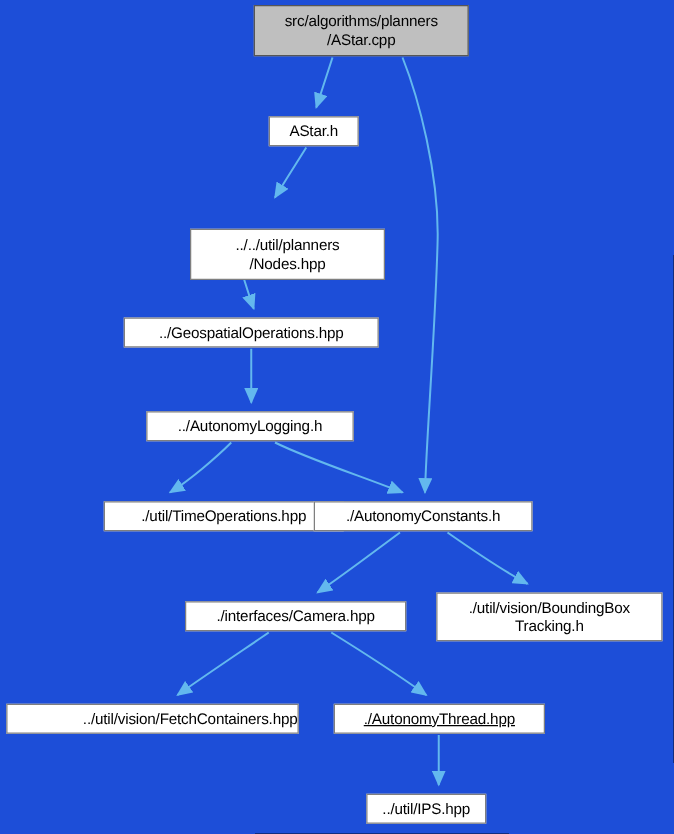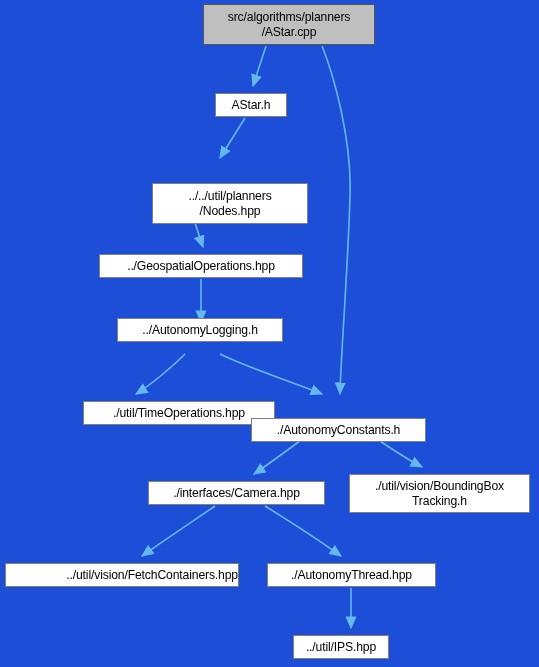--- a/index.html
+++ b/index.html
@@ -75,24 +75,24 @@
       </g>
   </svg>
 
   <div id="nodes-group">
       <div class="node root" style="left: 203px; top: 4px; width: 172px; height: 41px;"><span class="node-label">src/algorithms/planners
 /AStar.cpp</span></div>
       <div class="node" style="left: 215px; top: 93px; width: 72px; height: 24px;"><span class="node-label">AStar.h</span></div>
       <div class="node" style="left: 152px; top: 153px; width: 156px; height: 41px; margin-top: 30px;"><span class="node-label">../../util/planners
 /Nodes.hpp</span></div>
       <div class="node" style="left: 99px; top: 254px; width: 204px; height: 24px; justify-content: center;"><span class="node-label">../GeospatialOperations.hpp</span></div>
-      <div class="node" style="left: 117px; top: 318px; width: 166px; height: 24px;"><span class="node-label">../AutonomyLogging.h</span></div>
+      <div class="node" style="left: 117px; top: 329px; width: 166px; height: 24px;"><span class="node-label">../AutonomyLogging.h</span></div>
       <div class="node" style="left: 39px; top: 401px; width: 192px; height: 24px; margin-left: 44px;"><span class="node-label">./util/TimeOperations.hpp</span></div>
-      <div class="node" style="left: 251px; top: 401px; width: 175px; height: 24px; margin-top: 17px;"><span class="node-label">./AutonomyConstants.h</span></div>
+      <div class="node" style="left: 251px; top: 401px; width: 175px; height: 24px;"><span class="node-label">./AutonomyConstants.h</span></div>
       <div class="node" style="left: 148px; top: 481px; width: 177px; height: 24px;"><span class="node-label">./interfaces/Camera.hpp</span></div>
       <div class="node" style="left: 349px; top: 474px; width: 181px; height: 39px;"><span class="node-label">./util/vision/BoundingBox
 Tracking.h</span></div>
       <div class="node" style="left: 5px; top: 563px; width: 234px; height: 24px; text-align: right;"><span class="node-label">../util/vision/FetchContainers.hpp</span></div>
-      <div class="node" style="left: 267px; top: 563px; width: 169px; height: 24px;"><span class="node-label">./AutonomyThread.hpp</span></div>
+      <div class="node" style="left: 267px; top: 563px; width: 169px; height: 24px; text-decoration: underline;"><span class="node-label">./AutonomyThread.hpp</span></div>
       <div class="node" style="left: 293px; top: 635px; width: 96px; height: 24px;"><span class="node-label">../util/IPS.hpp</span></div>
     </div>
 
 </div>
 
 </body></html>

